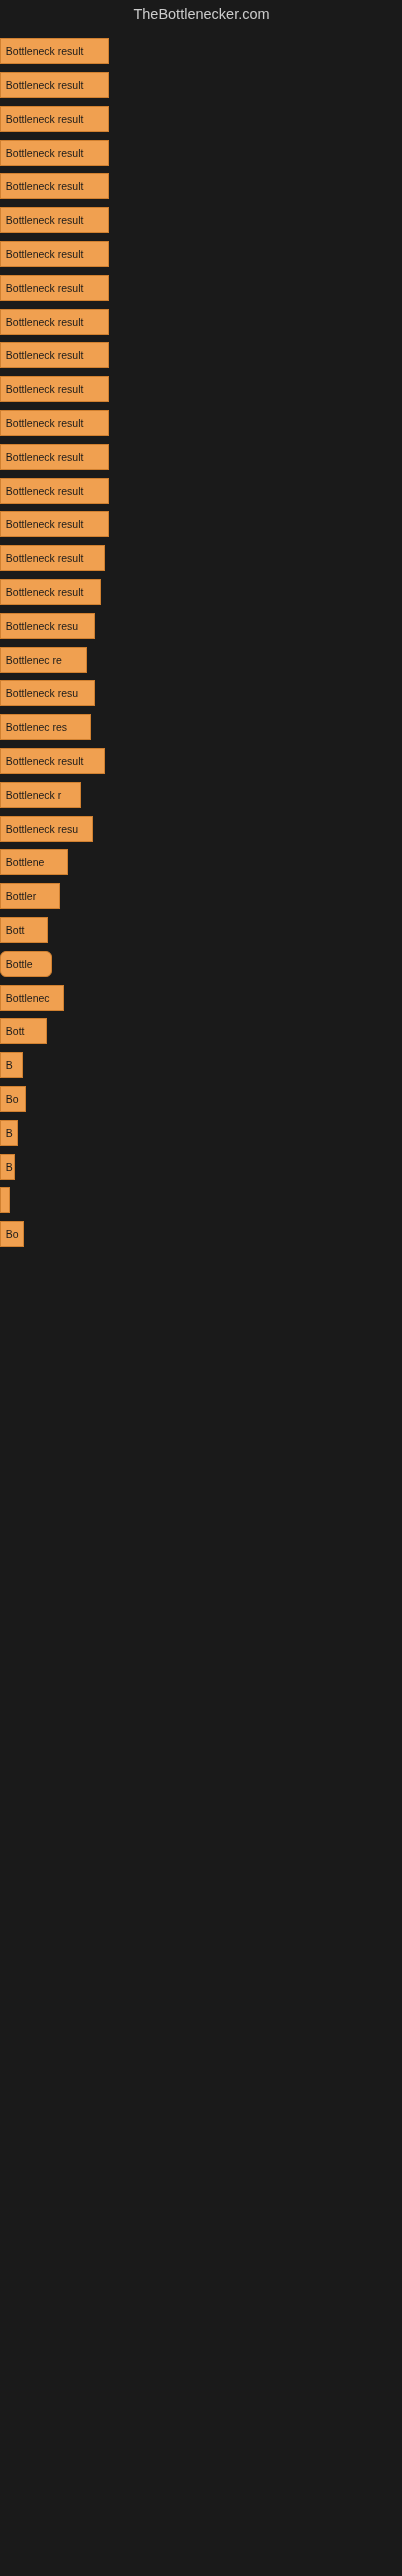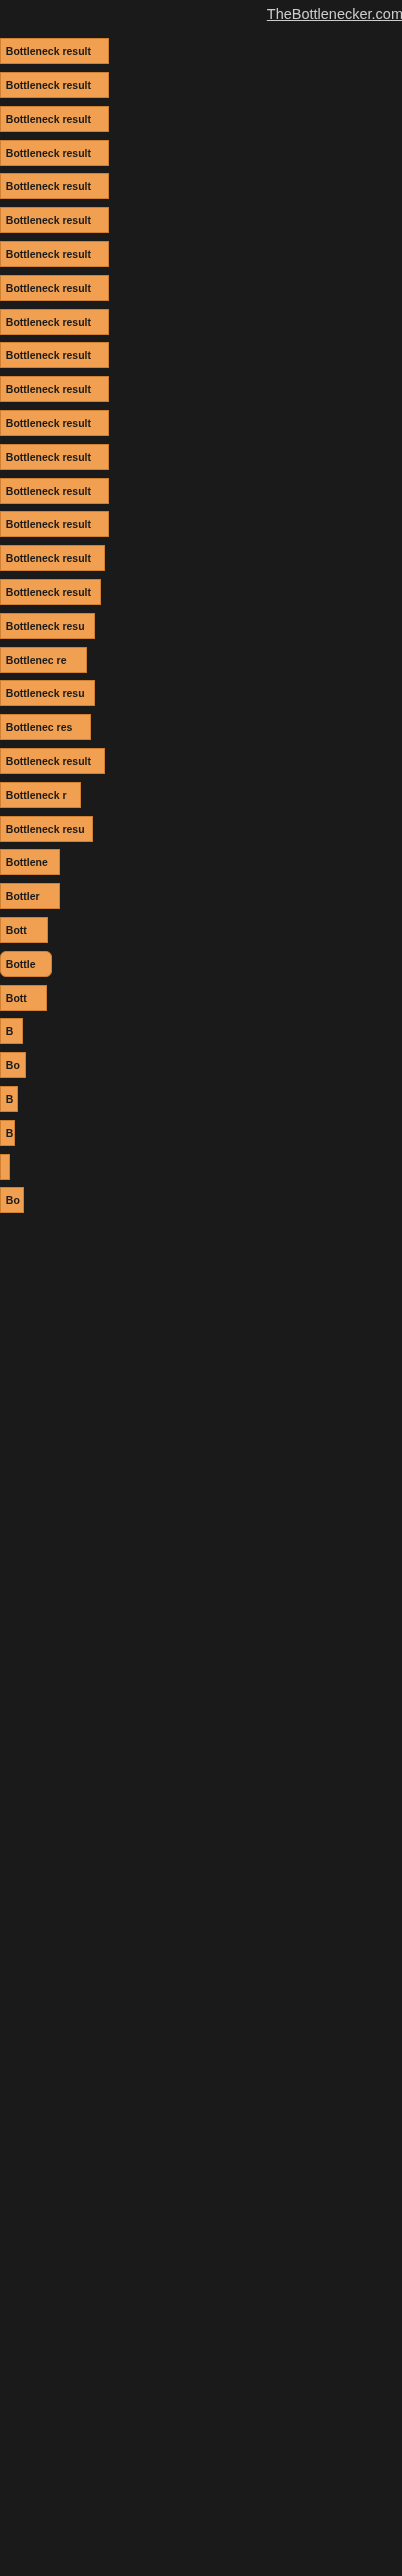--- a/index.html
+++ b/index.html
@@ -8,26 +8,25 @@
       box-sizing: border-box;
     }
     body {
       width: 403px;
       min-height: 2576px;
       background-color: #1a1a1a;
       font-family: Arial, sans-serif;
       position: relative;
     }
     .site-title {
-      text-align: right;
+      text-align: center;
       color: #cccccc;
       font-size: 14.5px;
       padding: 6.4px 0;
       background-color: #1a1a1a;
-      text-decoration: underline;
     }
     .bars-container {
       padding: 8px 0;
       position: relative;
     }
     .bar-row {
       margin-bottom: 4.8px;
       position: relative;
       height: 29px;
       display: flex;
@@ -39,21 +38,21 @@
       border: 0.8px solid #d08030;
       display: flex;
       align-items: center;
       padding-left: 4.8px;
       overflow: hidden;
       white-space: nowrap;
     }
     .bar-label {
       color: #1a1a1a;
       font-size: 10.5px;
-      font-weight: bold;
+      font-weight: normal;
     }
   </style>
 </head>
 <body>
 
 <div class="site-title">
   <span>TheBottlenecker.com</span>
 </div>
 
 <div class="bars-container" id="bars-container">
@@ -171,40 +170,45 @@
       <div class="bar" style="width: 81px;">
         <span class="bar-label">Bottleneck r</span>
       </div>
     </div>
     <div class="bar-row">
       <div class="bar" style="width: 93px;">
         <span class="bar-label">Bottleneck resu</span>
       </div>
     </div>
     <div class="bar-row">
-      <div class="bar" style="width: 60px;">
+      <div class="bar" style="width: 68px;">
         <span class="bar-label">Bottlene</span>
       </div>
     </div>
     <div class="bar-row">
       <div class="bar" style="width: 60px;">
         <span class="bar-label">Bottler</span>
       </div>
     </div>
     <div class="bar-row">
       <div class="bar" style="width: 48px;">
         <span class="bar-label">Bott</span>
       </div>
     </div>
     <div class="bar-row">
       <div class="bar" style="width: 52px; border-radius: 6px;">
         <span class="bar-label">Bottle</span>
       </div>
     </div>
     <div class="bar-row">
+      <div class="bar" style="width: 64px;">
+        <span class="bar-label">Bottlenec</span>
+      </div>
+    </div>
+    <div class="bar-row">
       <div class="bar" style="width: 47px;">
         <span class="bar-label">Bott</span>
       </div>
     </div>
     <div class="bar-row">
       <div class="bar" style="width: 22.5px;">
         <span class="bar-label">B</span>
       </div>
     </div>
     <div class="bar-row">

